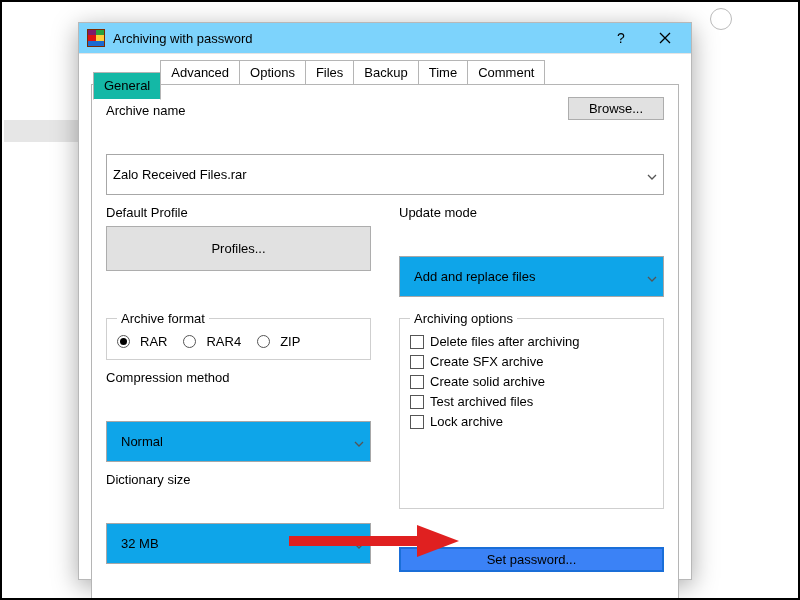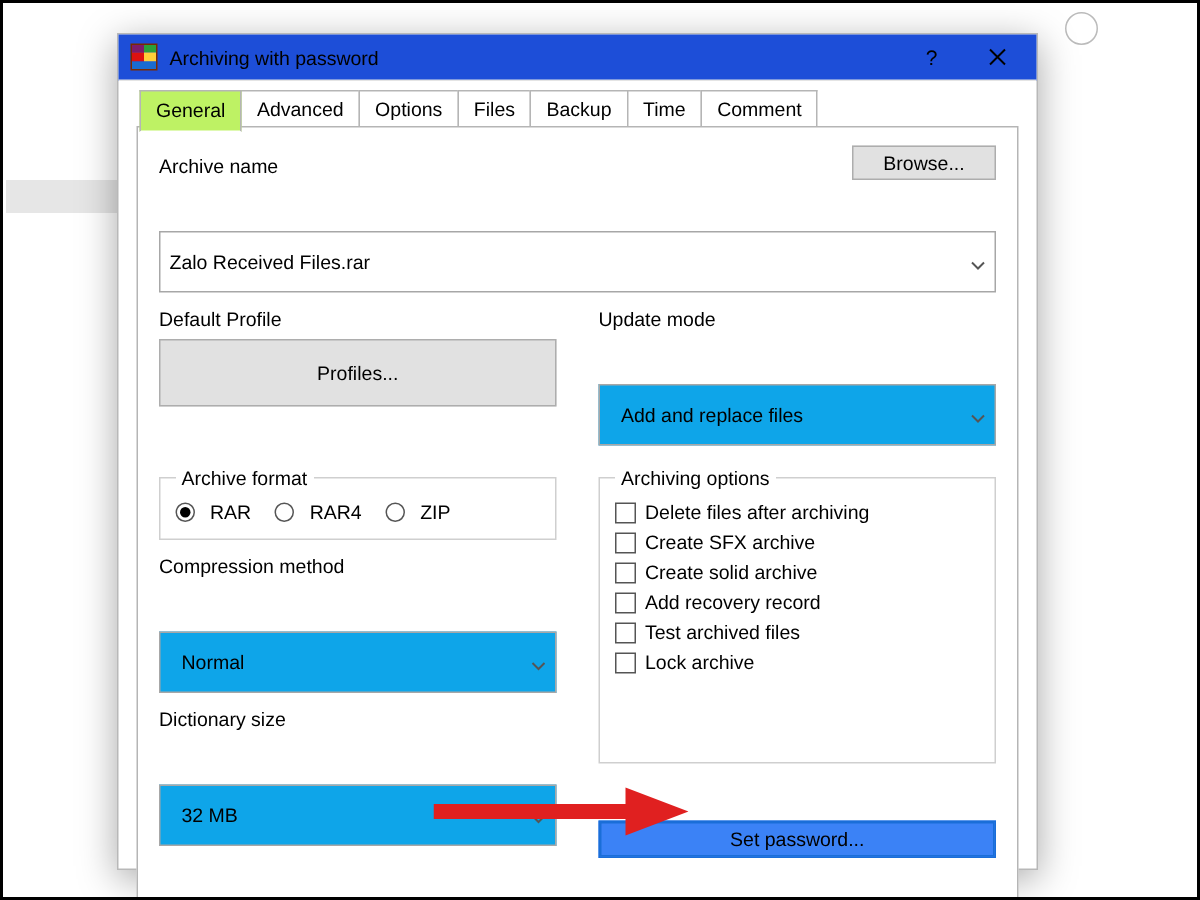--- a/index.html
+++ b/index.html
@@ -46,21 +46,21 @@
     width: 614px;
     height: 558px;
     background: #fff;
     box-shadow: 0 6px 24px rgba(0,0,0,0.35);
     border: 1px solid #b8b8b8;
     display: flex;
     flex-direction: column;
   }
   .titlebar {
     height: 49px;
-    background: #1d4ed8;
+    background: #7dd3fc;
     display: flex;
     align-items: center;
     padding: 0 4px 0 8px;
     border-bottom: 1px solid #e4e4e4;
   }
   .app-icon {
     width: 18px; height: 18px;
     margin-right: 8px;
     display: grid;
     grid-template-columns: 1fr 1fr;
@@ -103,24 +103,24 @@
     border-bottom: none;
     background: #fff;
     padding: 4px 10px 5px 10px;
     font-size: 13px;
     margin-right: -1px;
     position: relative;
     top: 1px;
     color: #000;
   }
   .tab.active {
-    background: #bef264;
+    background: #14b8a6;
     border-bottom: 1px solid #fff;
     z-index: 2;
-    top: 4px;
+    top: 16px;
     padding-top: 5px;
     padding-bottom: 6px;
   }
   .tabpanel {
     border: 1px solid #b5b5b5;
     background: #fff;
     flex: 1;
     padding: 12px 14px 10px 14px;
     position: relative;
   }
@@ -369,24 +369,20 @@
               <label class="check">
                   <span class="box"></span>
                   <span>Create SFX archive</span>
                 </label>
               <label class="check">
                   <span class="box"></span>
                   <span>Create solid archive</span>
                 </label>
               <label class="check">
                   <span class="box"></span>
-                  <span>Add recovery record</span>
-                </label>
-              <label class="check">
-                  <span class="box"></span>
                   <span>Test archived files</span>
                 </label>
               <label class="check">
                   <span class="box"></span>
                   <span>Lock archive</span>
                 </label>
             </div>
           </fieldset>
 
           <div class="spacer14"></div>

